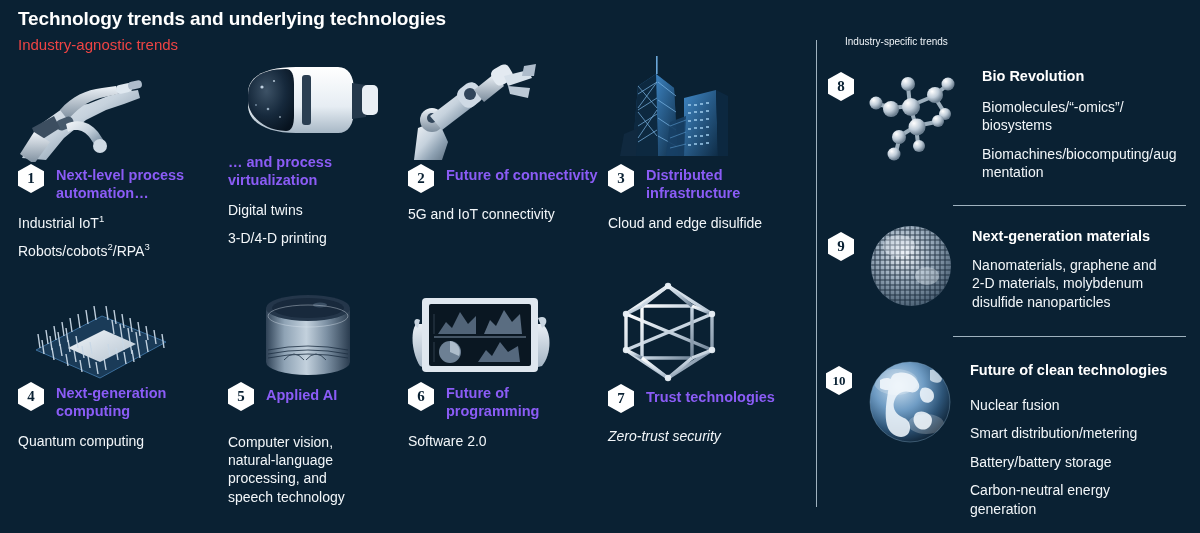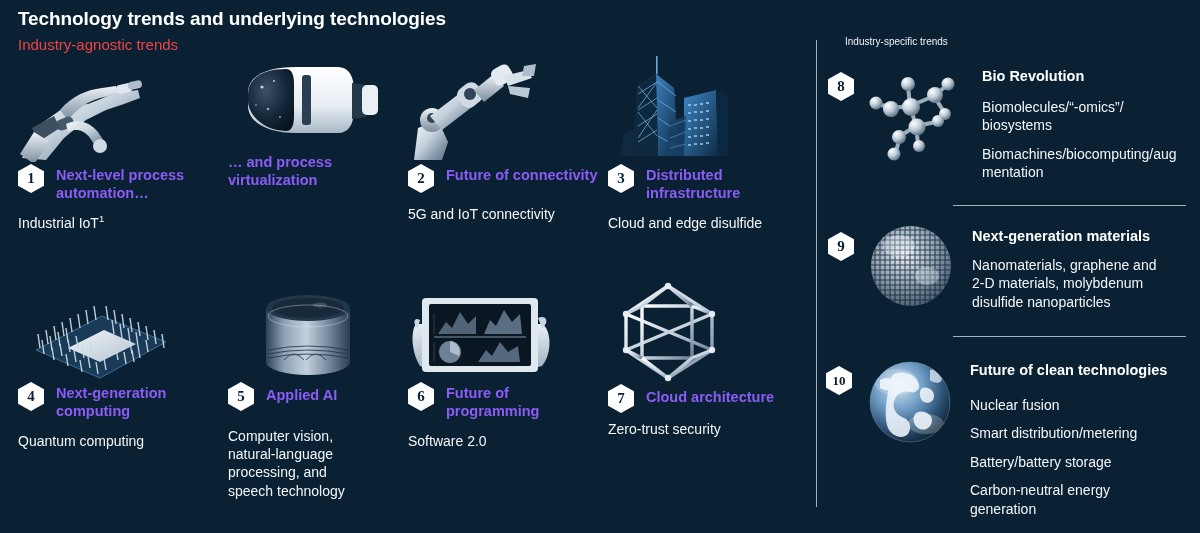--- a/index.html
+++ b/index.html
@@ -136,20 +136,21 @@
           <path d="M0,88 L14,66 L30,76 L14,98 Z" fill="url(#metalB)"></path>
         </g>
       </svg>
     </div>
     <div class="card-head">
       <div class="hex">1</div>
       <div class="card-title">Next-level process automation…</div>
     </div>
     <div class="card-body">
       <div class="card-line">Industrial IoT<sup>1</sup></div>
+      <div class="card-line">Robots/cobots<sup>2</sup>/RPA<sup>3</sup></div>
     </div>
   </div>
 
   <div class="card" style="left:228px; top:49px; width:180px;">
     <div class="card-img">
       <svg width="175" height="100" viewBox="0 0 175 100">
         <defs>
           <linearGradient id="vrWhite" x1="0" y1="0" x2="0" y2="1">
             <stop offset="0%" stop-color="#ffffff"></stop>
               <stop offset="60%" stop-color="#e6edf3"></stop>
@@ -170,20 +171,24 @@
           <circle cx="46" cy="52" r="0.9" fill="#cfe0ef" opacity="0.7"></circle>
           <circle cx="22" cy="40" r="0.9" fill="#9fb8cd" opacity="0.7"></circle>
           <rect x="68" y="10" width="9" height="50" rx="3" fill="#2b3f52"></rect>
           <path d="M118,18 L132,20 L132,52 L118,54 Z" fill="#24384b"></path>
           <rect x="128" y="20" width="16" height="30" rx="5" fill="#e9eff5"></rect>
         </g>
       </svg>
     </div>
     <div class="card-head">
       <div class="card-title nohex">… and process virtualization</div>
+    </div>
+    <div class="card-body">
+      <div class="card-line">Digital twins</div>
+      <div class="card-line">3-D/4-D printing</div>
     </div>
   </div>
 
   <div class="card" style="left:408px; top:62px; width:190px;">
     <div class="card-img">
       <svg width="175" height="100" viewBox="0 0 175 100">
         <g transform="translate(0,2)">
           <path d="M6,96 L10,64 L30,56 L40,78 L34,96 Z" fill="url(#metalA)"></path>
           <circle cx="24" cy="56" r="12" fill="url(#metalB)"></circle>
           <circle cx="24" cy="54" r="5" fill="#32465a"></circle>
@@ -383,21 +388,21 @@
               <path d="M42,68 Q52,56 62,68"></path>
           </g>
           <ellipse cx="44" cy="24" rx="40" ry="11" fill="none" stroke="#dce6ef" stroke-width="0.8" opacity="0.5"></ellipse>
         </g>
       </svg>
     </div>
     <div class="card-head">
       <div class="hex">5</div>
       <div class="card-title" style="padding-top:5px;">Applied AI</div>
     </div>
-    <div class="card-body" style="margin-top:16px;">
+    <div class="card-body" style="margin-top:22px;">
       <div class="card-line">Computer vision,<br>natural-language<br>processing, and<br>speech technology</div>
     </div>
   </div>
 
   <div class="card" style="left:408px; top:288px; width:190px;">
     <div class="card-img" style="height:92px;">
       <svg width="175" height="92" viewBox="0 0 175 92">
         <defs>
           <linearGradient id="handG" x1="0" y1="0" x2="0" y2="1">
             <stop offset="0%" stop-color="#e9eff5"></stop>
@@ -463,23 +468,23 @@
             <circle cx="104" cy="32" r="3.2"></circle>
           <circle cx="104" cy="68" r="3.2"></circle>
             <circle cx="60" cy="96" r="3.2"></circle>
           <circle cx="18" cy="68" r="3.2"></circle>
             <circle cx="18" cy="32" r="3.2"></circle>
         </g>
       </svg>
     </div>
     <div class="card-head">
       <div class="hex">7</div>
-      <div class="card-title" style="padding-top:5px;">Cloud architecture</div>
-    </div>
-    <div class="card-body" style="margin-top:7px;">
+      <div class="card-title" style="padding-top:5px;">Trust technologies</div>
+    </div>
+    <div class="card-body" style="margin-top:14px;font-style:italic;">
       <div class="card-line">Zero-trust security</div>
     </div>
   </div>
 
   <div class="rrow" style="left:828px; top:64px;">
     <div class="hex rrow-hex">8</div>
     <div class="rrow-img" style="width:110px; height:110px;">
       <svg width="110" height="110" viewBox="0 0 110 110">
         <defs>
           <radialGradient id="atomG" cx="32%" cy="28%" r="70%">

